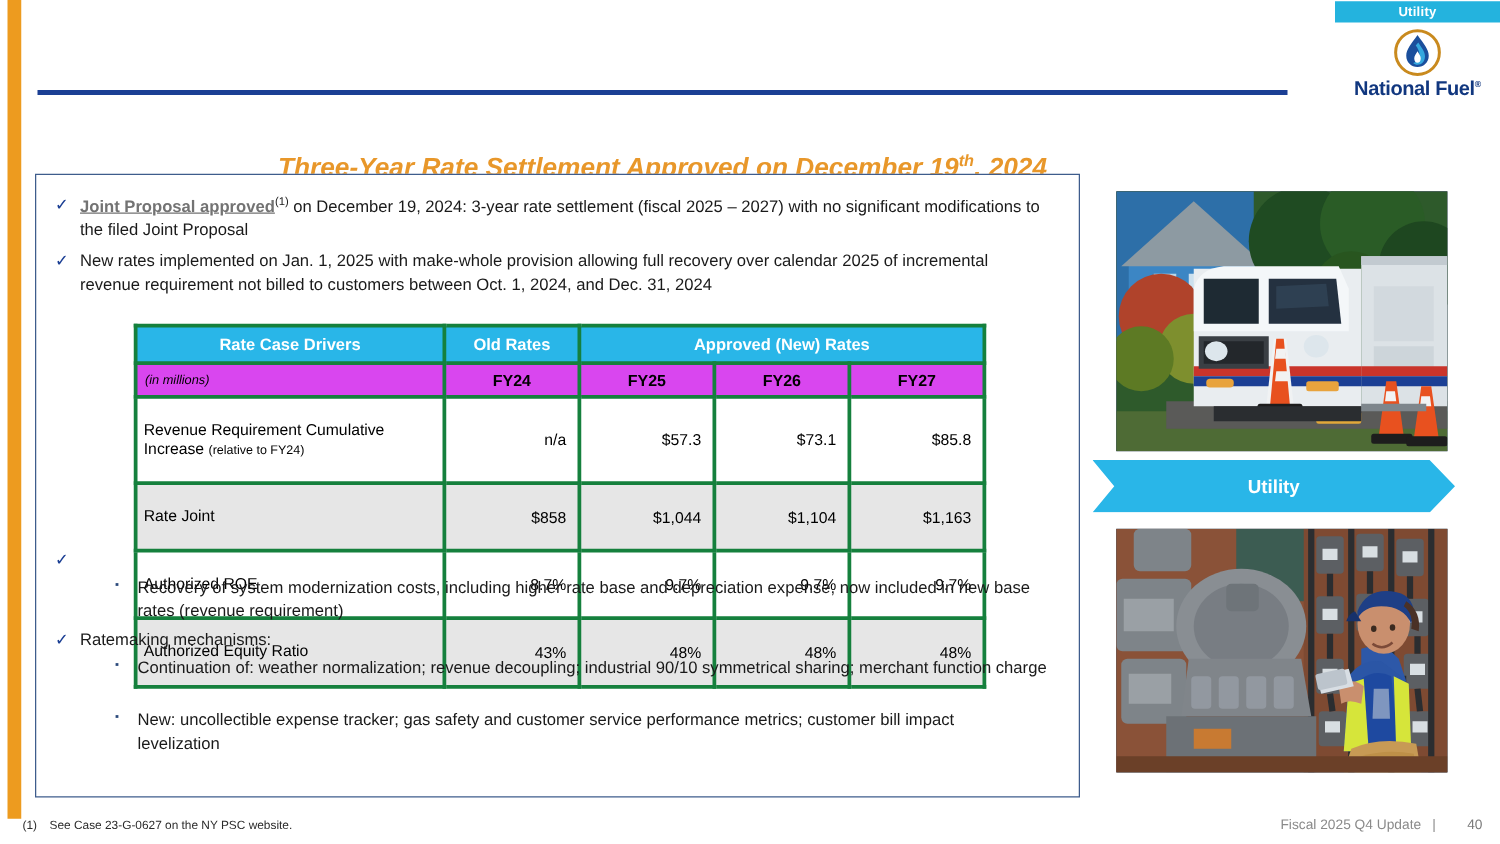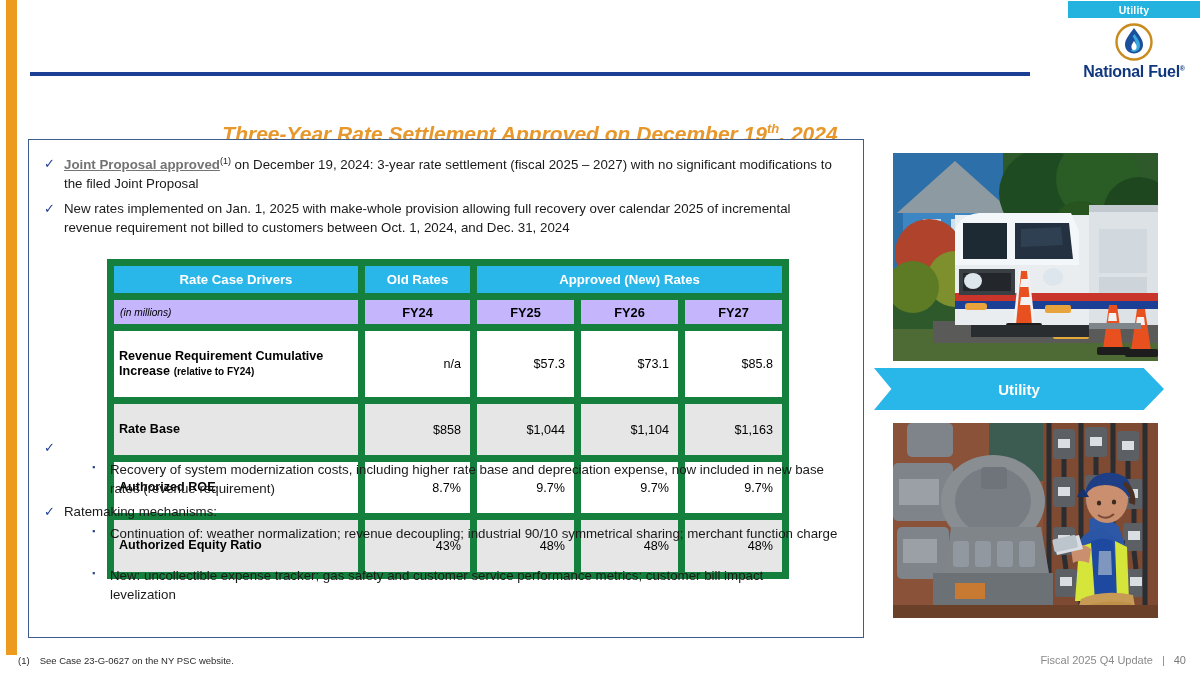--- a/index.html
+++ b/index.html
@@ -56,26 +56,26 @@
   .bul{position:absolute;display:flex;align-items:flex-start;}
   .tick{color:#1B3F94;font-size:13px;line-height:1.35;width:20px;flex:0 0 20px;}
   .sq{color:#2C4A7C;font-size:9px;line-height:1.55;width:18px;flex:0 0 18px;}
   .btxt{font-size:13.3px;color:#1A1A1A;line-height:1.42;}
   .btxt a{color:#737373;text-decoration:underline;font-weight:bold;}
   .btxt sup{font-size:9px;vertical-align:super;}
 
   
   .tbl{position:absolute;left:107px;top:259px;border-collapse:collapse;
        width:682px;table-layout:fixed;}
-  .tbl th,.tbl td{border:7px solid #15803d;font-size:12.6px;}
+  .tbl th,.tbl td{border:3px solid #15803d;font-size:12.6px;}
   .tbl .hdr{background:#29B6E8;color:#fff;font-weight:bold;text-align:center;
             font-size:13.2px;height:25px;}
-  .tbl .sub{background:#c4b5fd;font-weight:bold;text-align:center;height:22px;font-size:12.8px;}
+  .tbl .sub{background:#d946ef;font-weight:bold;text-align:center;height:22px;font-size:12.8px;}
   .tbl .sub.lbl{text-align:left;font-weight:normal;font-style:italic;font-size:10.2px;padding-left:6px;}
-  .tbl td.rl{text-align:left;font-weight:bold;padding:18px 5px;line-height:1.2;}
+  .tbl td.rl{text-align:left;font-weight:normal;padding:18px 5px;line-height:1.2;}
   .tbl td.rl small{font-size:10px;}
   .tbl td.num{text-align:right;padding-right:9px;height:22px;padding-left:28px;}
   .tbl tr.shade td{background:#E6E6E6;}
   .tbl tr.plain td{background:#ffffff;}
 
   
   .photo{position:absolute;overflow:hidden;background:#203040;}
   .photo1{left:893px;top:153px;width:265px;height:208px;}
   .photo2{left:893px;top:423px;width:265px;height:195px;}
 
@@ -84,21 +84,21 @@
     background:#29B6E8;color:#fff;font-size:15px;font-weight:bold;
     display:flex;align-items:center;justify-content:center;
     clip-path:polygon(0 0, 93% 0, 100% 50%, 93% 100%, 0 100%, 6% 50%);
   }
 
   
   .fn{position:absolute;left:18px;top:655px;font-size:9.5px;color:#2B2B2B;
       display:flex;gap:10px;}
   .foot-r{position:absolute;right:14px;top:654px;font-size:11px;color:#8A8A8A;
       display:flex;gap:9px;align-items:center;}
-  .foot-r .pg{color:#7A7A7A;}
+  .foot-r .pg{color:#7A7A7A;margin-left:16px;}
 </style>
 </head>
 <body>
 
 <div class="slide">
 
   <div class="spine"></div>
 
   <div class="util-tab">
     <span>Utility</span>
@@ -153,21 +153,21 @@
     </thead>
     <tbody>
       <tr class="plain">
         <td class="rl"><span>Revenue Requirement Cumulative Increase </span><small>(relative to FY24)</small></td>
         <td class="num">n/a</td>
         <td class="num">$57.3</td>
         <td class="num">$73.1</td>
         <td class="num">$85.8</td>
       </tr>
       <tr class="shade">
-        <td class="rl">Rate Base</td>
+        <td class="rl">Rate Joint</td>
         <td class="num">$858</td>
         <td class="num">$1,044</td>
         <td class="num">$1,104</td>
         <td class="num">$1,163</td>
       </tr>
       <tr class="plain">
         <td class="rl">Authorized ROE</td>
         <td class="num">8.7%</td>
         <td class="num">9.7%</td>
         <td class="num">9.7%</td>

